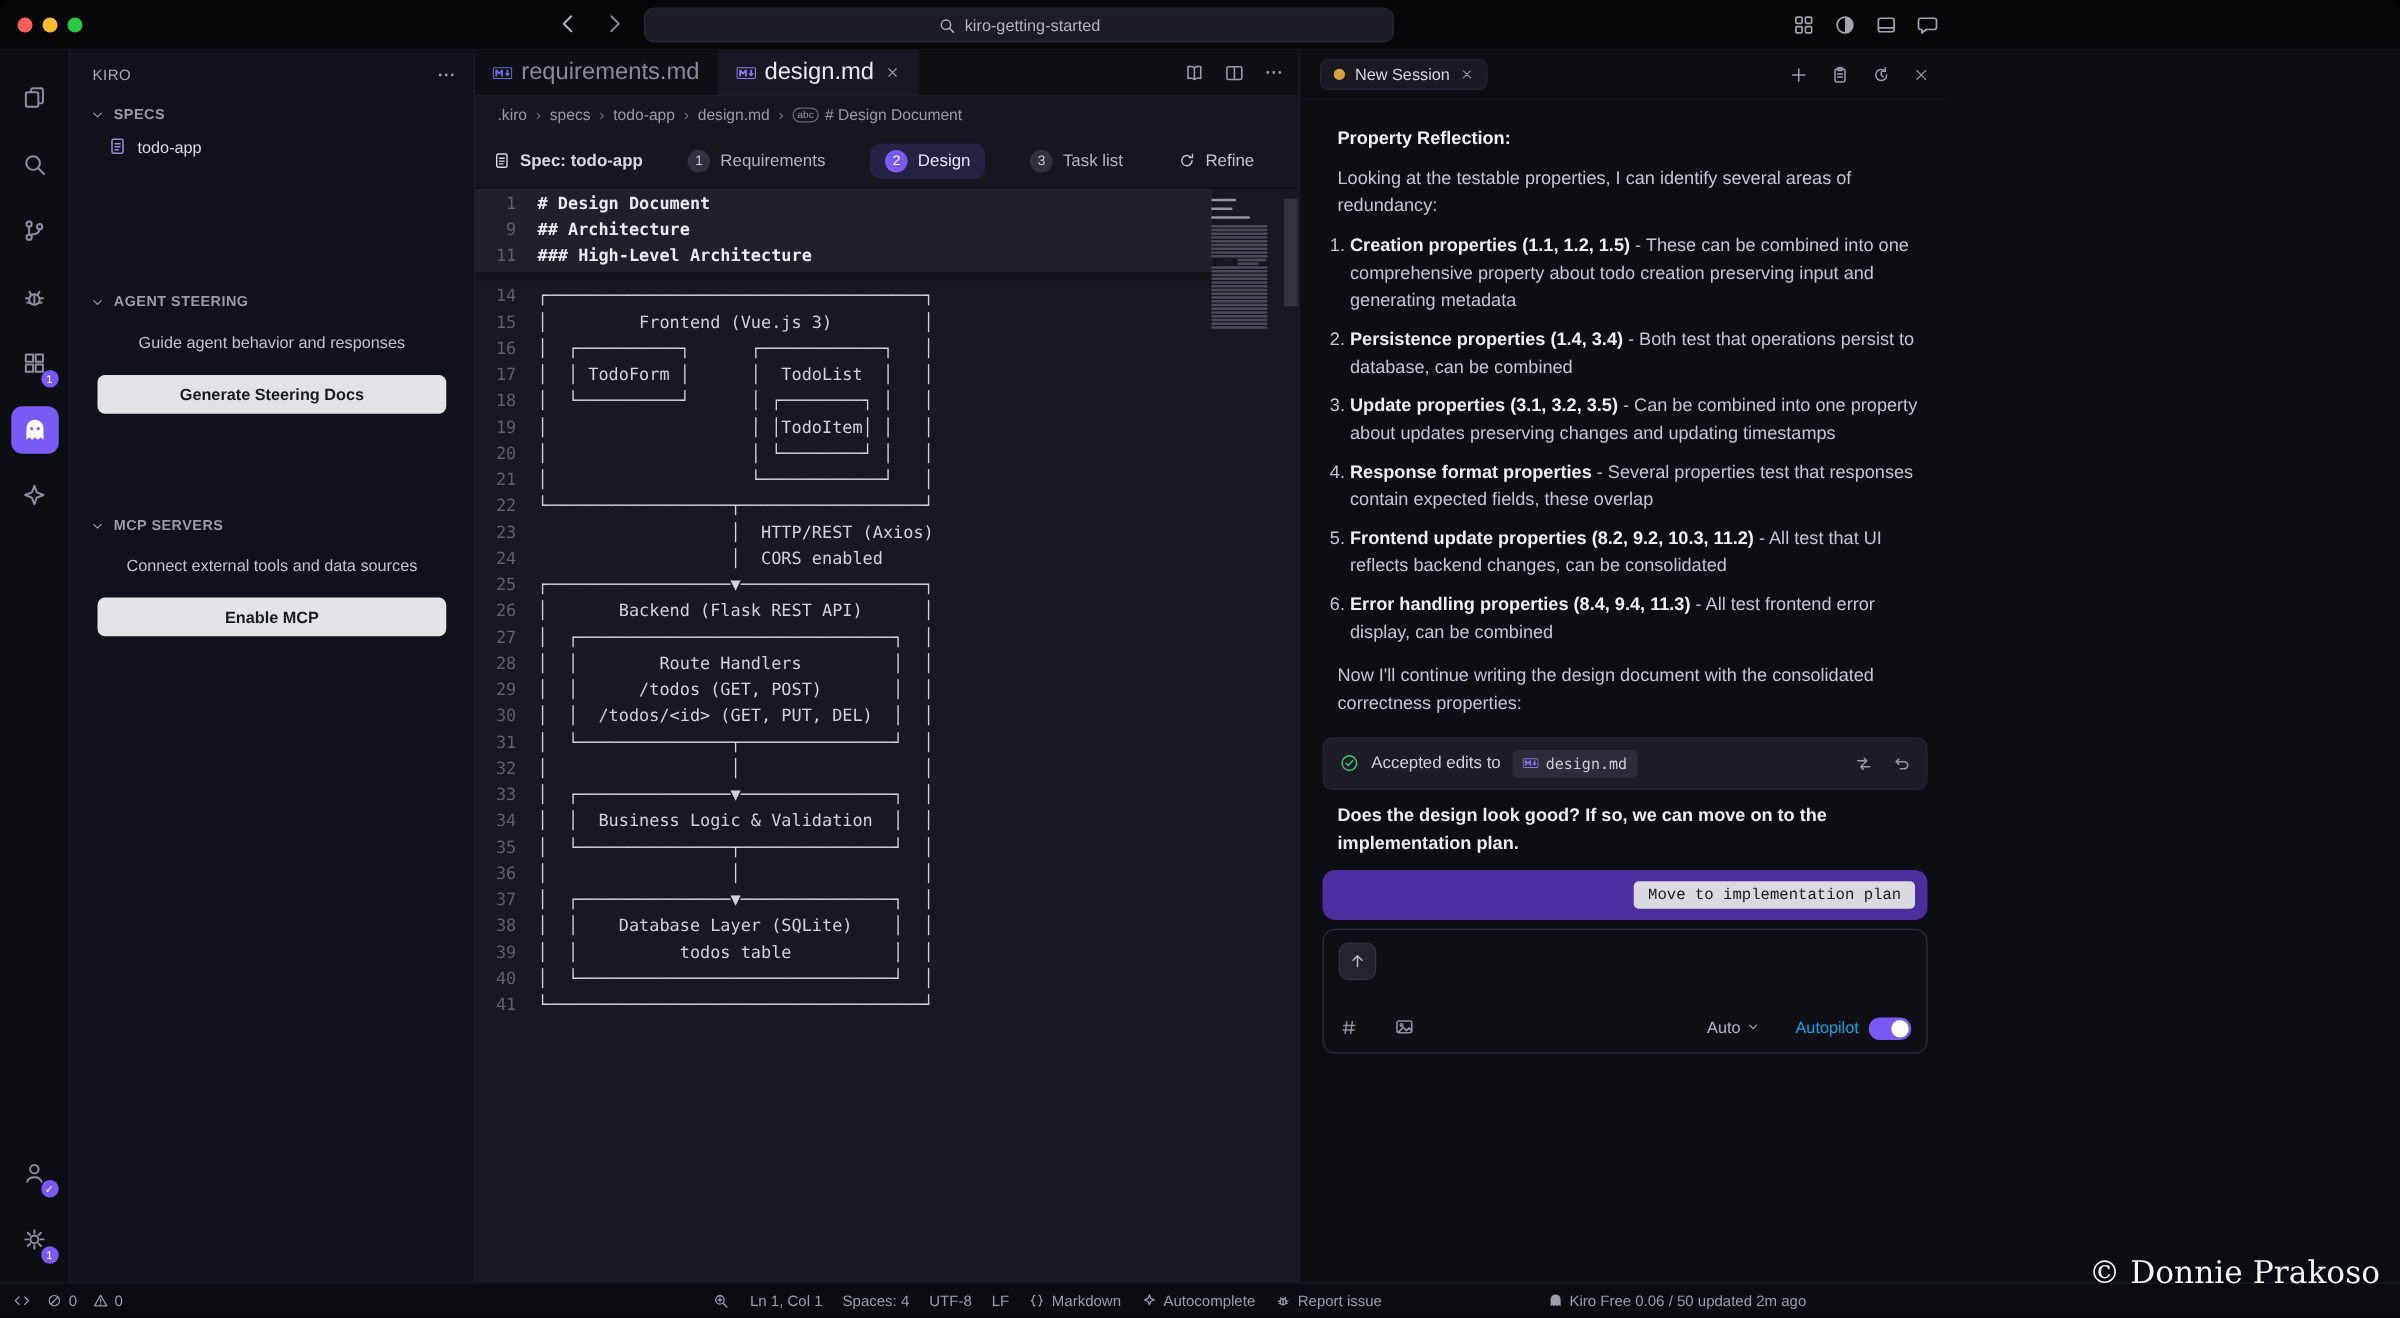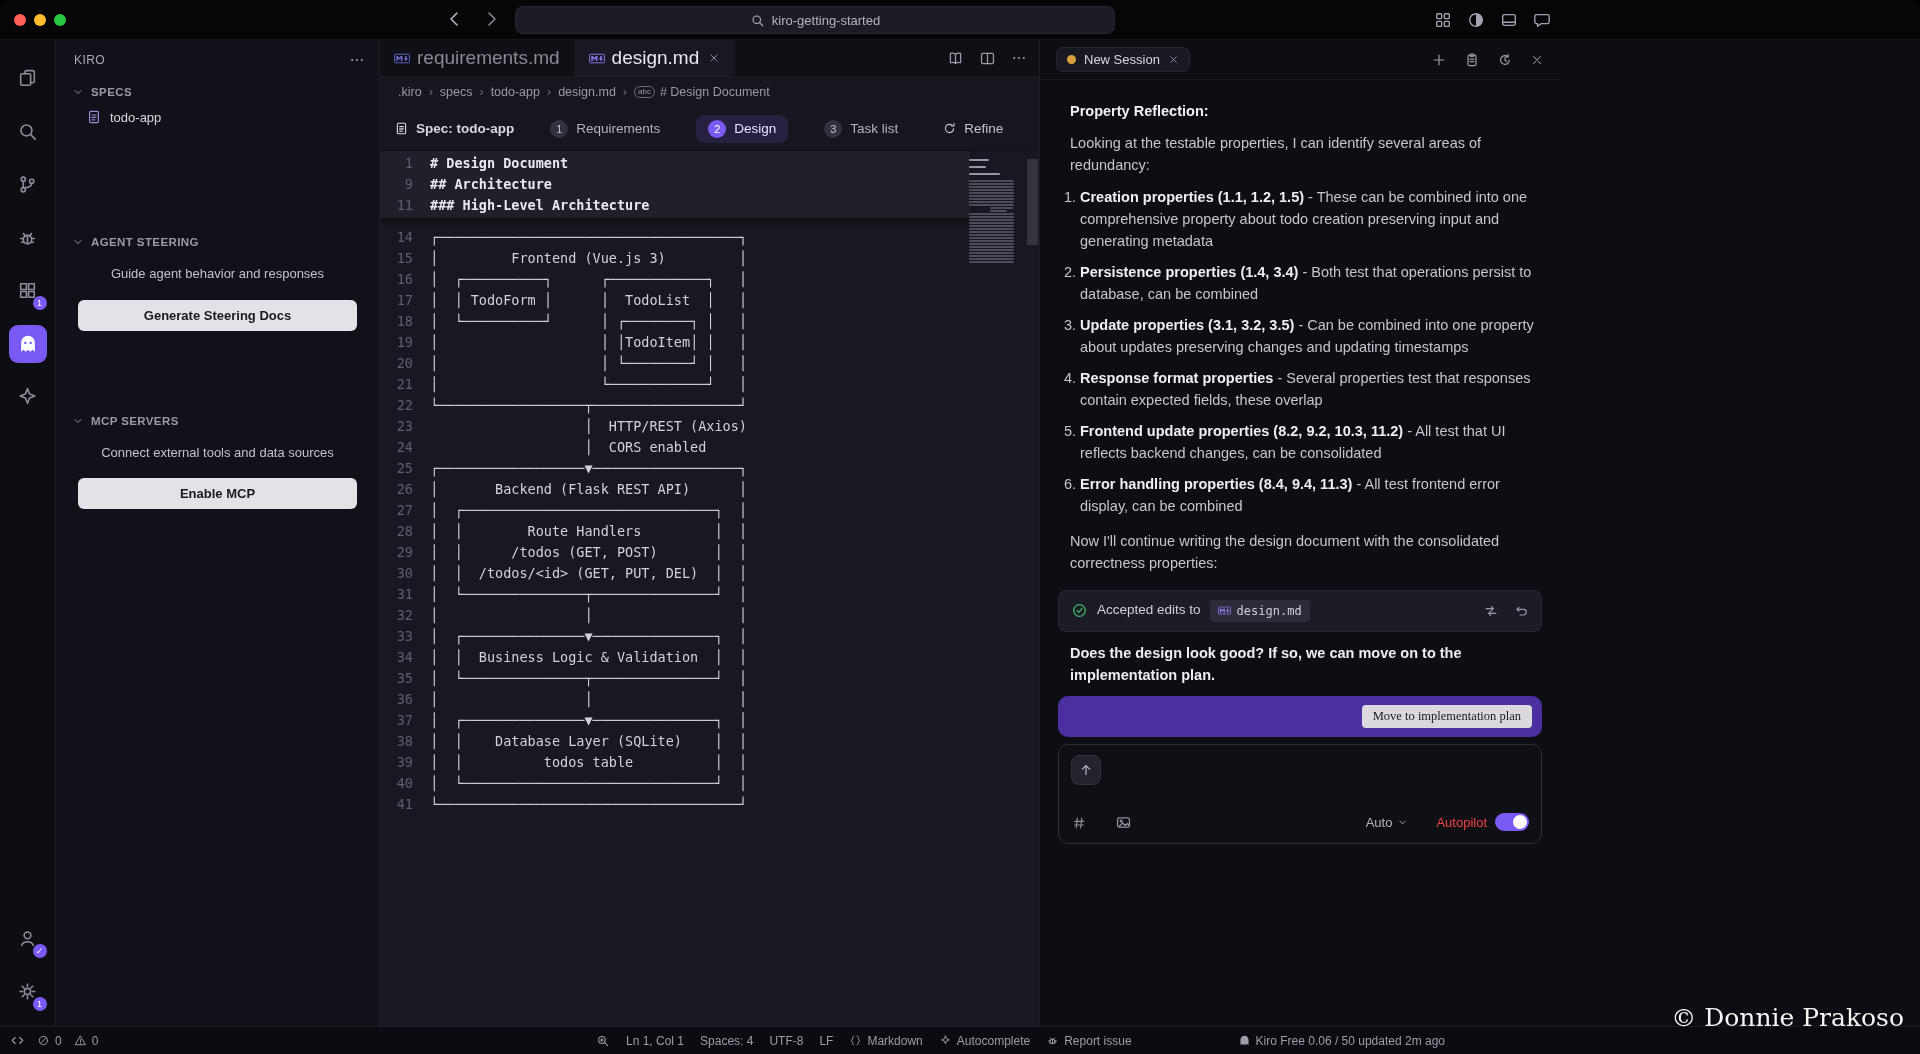--- a/index.html
+++ b/index.html
@@ -104,37 +104,37 @@
   .msg-heading{font-weight:700;color:#f0f0f6;margin:8px 0 10px}
   .chat-body p{margin:10px 12px}
   .chat-body ol{margin:4px 0 12px;padding-left:22px}
   .chat-body li{margin:9px 0}
   .chat-body li strong{color:#eeeef4}
   .accepted-card{display:flex;align-items:center;gap:9px;background:var(--card);border:1px solid #272732;border-radius:8px;padding:9px 12px;margin:16px 0 4px;color:#d0d0d8;font-size:13.5px}
   .file-chip{display:inline-flex;gap:6px;align-items:center;background:#2c2c38;border-radius:4px;padding:2px 8px;font-family:"DejaVu Sans Mono",monospace;font-size:12px;color:#cdcdd7}
   .card-actions{margin-left:auto;display:flex;gap:14px;color:#9a9aa6}
   .question{font-weight:700;color:#ececf3;margin:16px 0 14px}
   .suggestion{background:var(--accent-deep);border-radius:10px;padding:9px 10px;display:flex;justify-content:flex-end;margin-bottom:7px}
-  .suggestion-chip{background:#d9d9de;color:#191920;font-size:12.5px;padding:4px 11px;border-radius:4px;border:none;font-family:Liberation Serif, serif;cursor:pointer}
+  .suggestion-chip{background:#d9d9de;color:#191920;font-size:12.5px;padding:4px 11px;border-radius:4px;border:none;font-family:Liberation Mono, monospace;cursor:pointer}
   .composer{border:1px solid #2e2e3a;border-radius:10px;background:#0f0f16;padding:10px 12px;height:100px;display:flex;flex-direction:column;justify-content:space-between}
   .composer-top{display:flex;align-items:flex-start;gap:10px}
   .composer-input{flex:1;background:transparent;border:none;outline:none;color:#d4d4de;font-size:14.5px;font-family:inherit;padding-top:5px}
   .composer-input::placeholder{color:#84848f}
   .send-btn{width:30px;height:30px;border-radius:8px;background:#23232e;border:1px solid #33333f;color:#b9b9c5;display:grid;place-items:center;cursor:pointer}
   .composer-bottom{display:flex;align-items:center;gap:28px;color:#8f8f9b}
   .model{margin-left:auto;display:flex;gap:5px;align-items:center;font-size:13px;color:#b6b6c2}
-  .autopilot{display:flex;gap:8px;align-items:flex-start;font-size:13px;color:#ef4444}
+  .autopilot{display:flex;gap:8px;align-items:flex-end;font-size:13px;color:#0ea5e9}
   .toggle{width:34px;height:18px;border-radius:10px;background:var(--accent);position:relative;cursor:pointer}
   .knob{position:absolute;top:2px;left:18px;width:14px;height:14px;border-radius:50%;background:#fff}
 
   
   .statusbar{position:relative;height:28px;background:#0b0b11;border-top:1px solid #1c1c26;color:#9d9da9;font-size:12px}
   .sb-group{position:absolute;top:0;height:100%;display:flex;align-items:center;gap:16px}
   .sb-left{left:10px;gap:12px}
-  .sb-mid{left:596px}
+  .sb-mid{left:570px}
   .sb-right{right:475px}
   .sb-item{display:flex;align-items:center;gap:5px}
 
   .watermark{position:absolute;right:16px;bottom:22px;font-family:"DejaVu Serif",serif;font-size:25px;color:#f5f5f7;text-shadow:0 1px 3px rgba(0,0,0,.6);z-index:60}
 </style>
 </head>
 <body>
 
 <div class="app">
 

